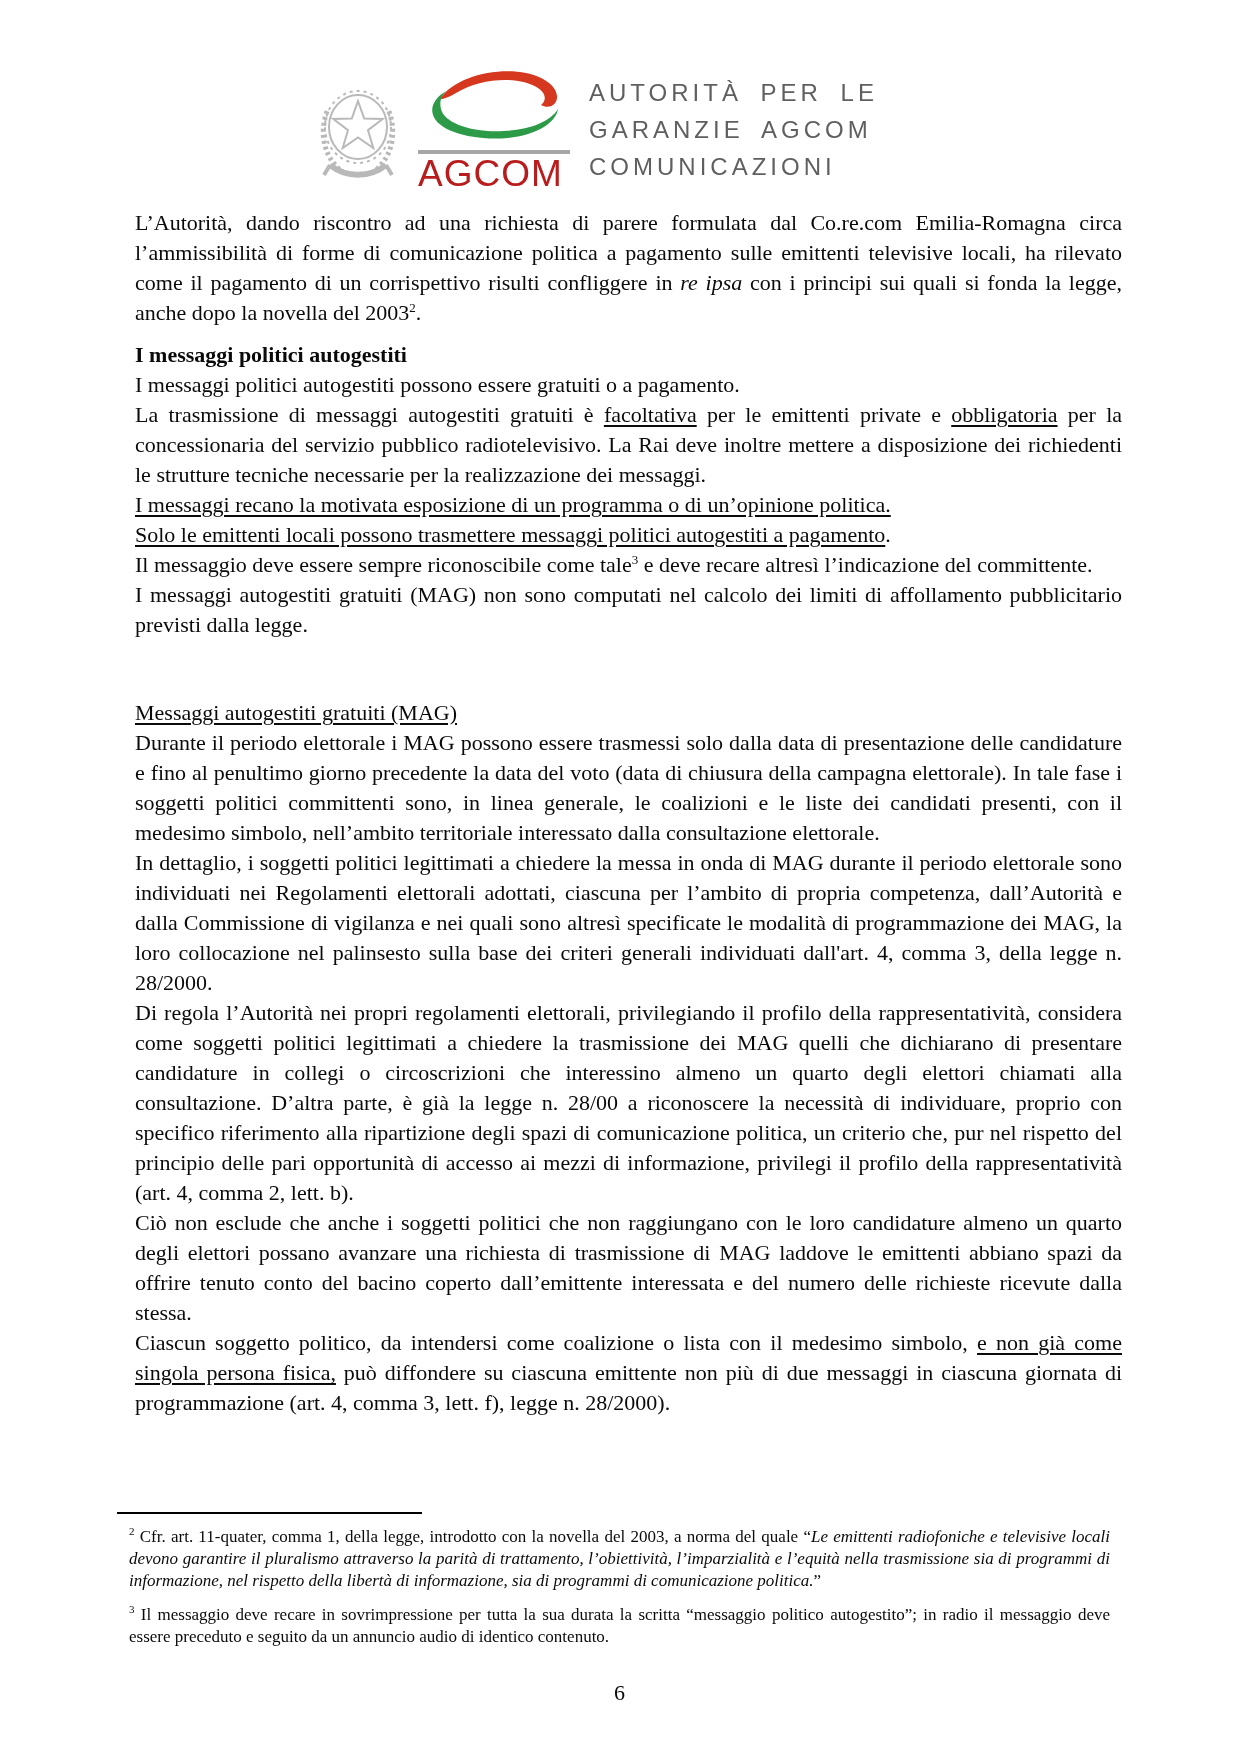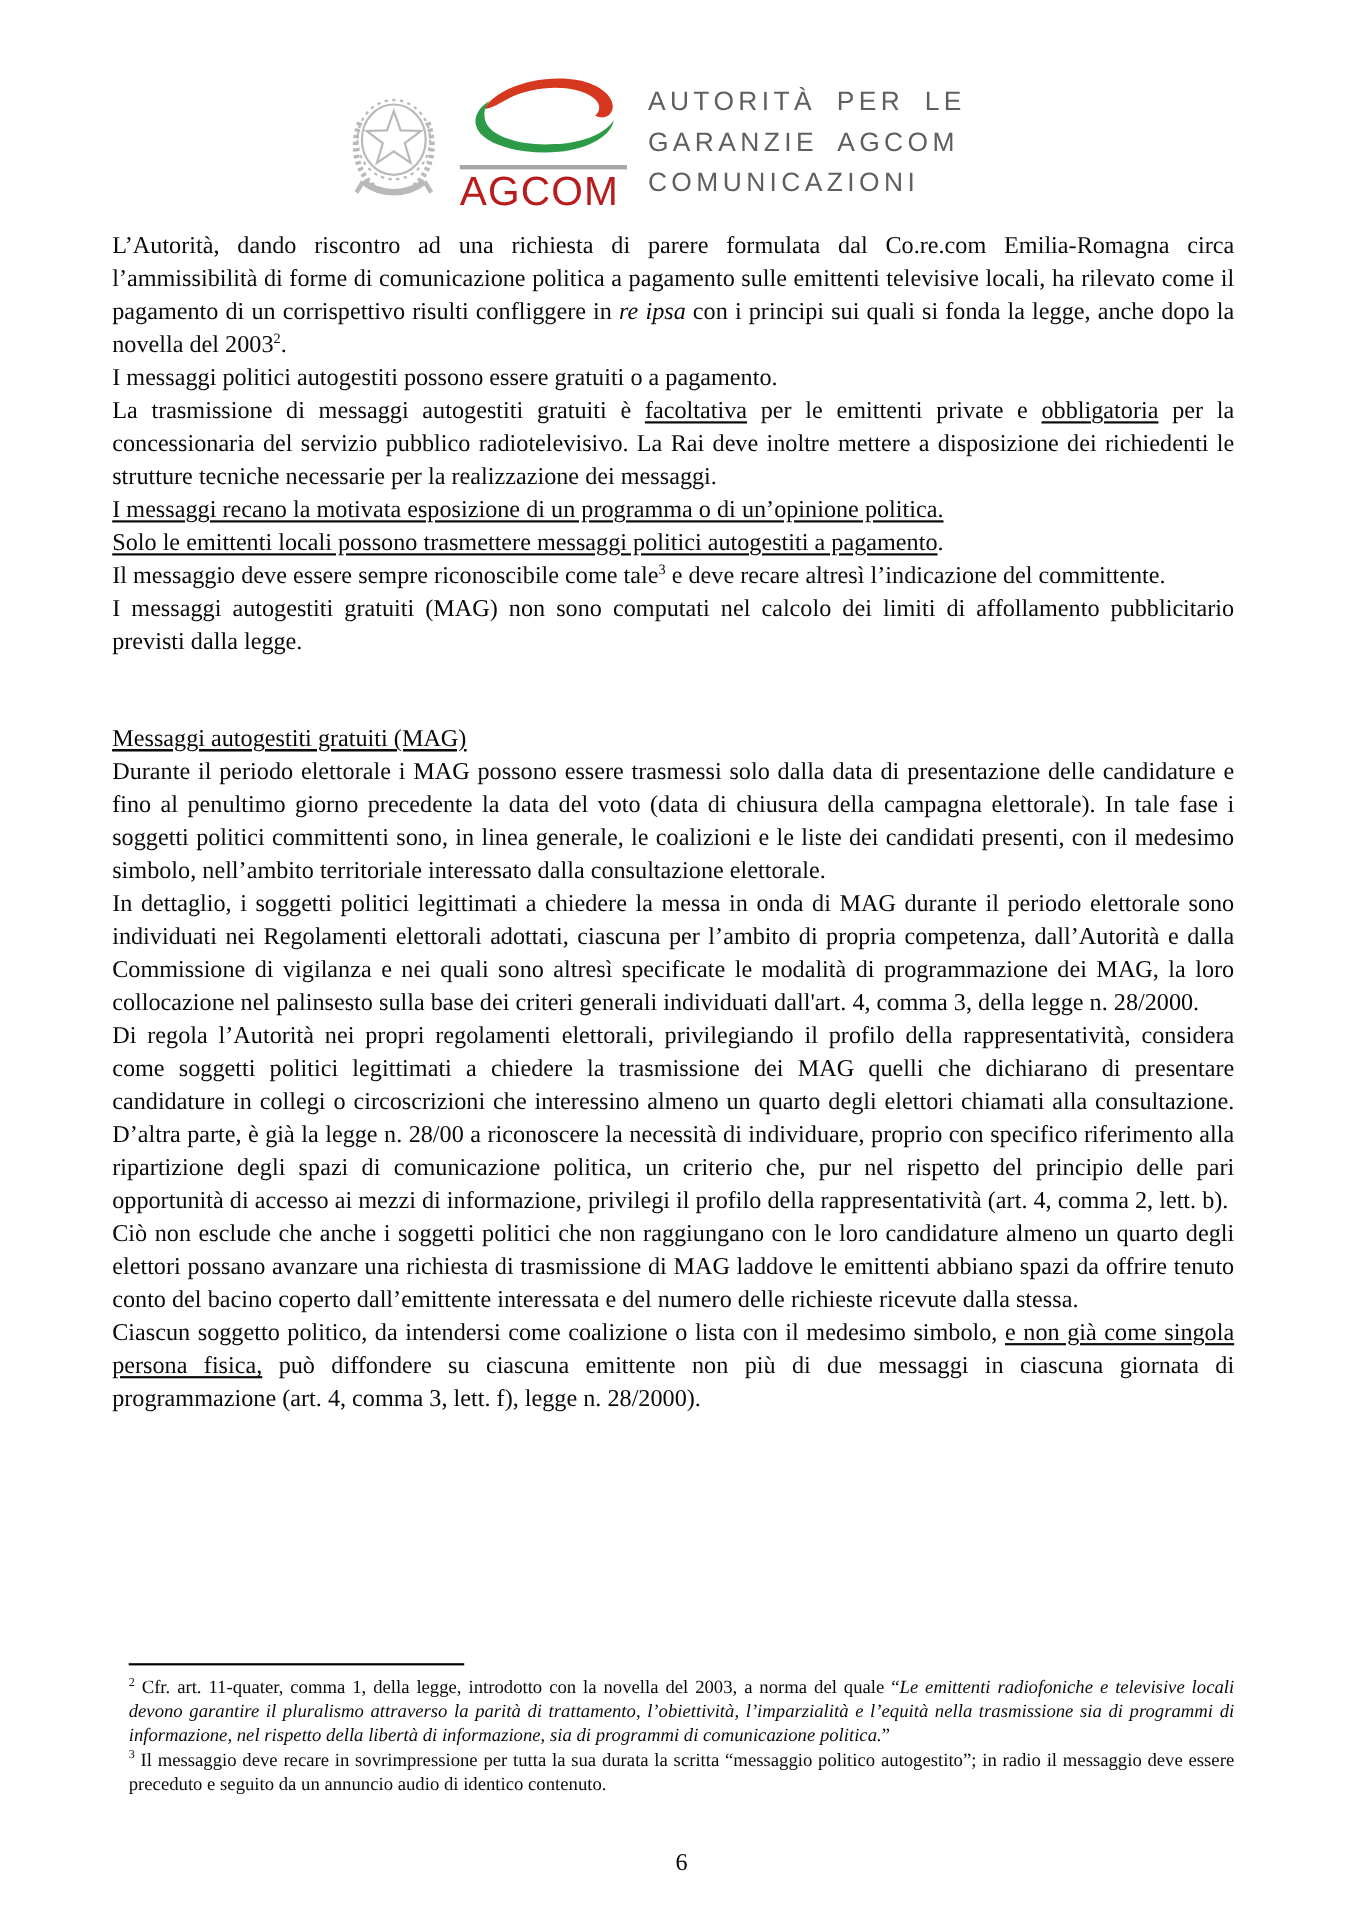--- a/index.html
+++ b/index.html
@@ -24,36 +24,36 @@
     color:#b91c1c; margin-top:1px;
   }
   .authority {
     position:absolute; left:589px; top:74px;
     font-family:"Liberation Sans","DejaVu Sans",sans-serif;
     font-size:24px; line-height:37px; letter-spacing:4px; word-spacing:8px;
     color:#5f5f5f; white-space:nowrap;
   }
 
   
-  .body { position:absolute; left:102px; right:117px; top:208px; }
+  .body { position:absolute; left:135px; right:117px; top:208px; }
   .para { margin:0; font-size:22px; line-height:30px; text-align:justify; }
   .h-bold { margin:12px 0 0 0; font-size:22px; line-height:30px; font-weight:bold; }
   .h-underline {
     margin:58px 0 0 0; font-size:22px; line-height:30px; font-weight:normal;
     text-decoration:underline; text-decoration-thickness:2px; text-underline-offset:3px;
   }
   .u { text-decoration:underline; text-decoration-thickness:2px; text-underline-offset:3px; }
   .i { font-style:italic; }
   .b { font-weight:bold; }
   .body sup { font-size:13px; line-height:0; vertical-align:super; }
 
   
   .fnotes { position:absolute; left:117px; right:117px; top:1512px; }
   .fnrule { width:305px; border-top:2px solid #000; margin:0 0 9px 0; }
-  .fn { margin:0; font-size:17px; line-height:22px; text-align:justify; }
+  .fn { margin:12px; font-size:17px; line-height:22px; text-align:justify; }
   .fn sup { font-size:11px; line-height:0; vertical-align:super; }
 
   .pageno {
     position:absolute; left:0; right:0; top:1680px;
     text-align:center; font-size:22px;
   }
 </style>
 </head>
 <body>
 
@@ -85,20 +85,21 @@
 
     <div class="authority">
       <div>AUTORITÀ PER LE</div>
       <div>GARANZIE AGCOM</div>
       <div>COMUNICAZIONI</div>
     </div>
   </header>
 
   <main class="body">
     <p class="para"><span>L’Autorità, dando riscontro ad una richiesta di parere formulata dal Co.re.com Emilia-Romagna circa l’ammissibilità di forme di comunicazione politica a pagamento sulle emittenti televisive locali, ha rilevato come il pagamento di un corrispettivo risulti confliggere in </span><span class="i">re ipsa</span><span> con i principi sui quali si fonda la legge, anche dopo la novella del 2003</span><sup>2</sup><span>.</span></p>
+    <h2 class="h-bold"><span class="b">I messaggi politici autogestiti</span></h2>
     <p class="para"><span>I messaggi politici autogestiti possono essere gratuiti o a pagamento.</span></p>
     <p class="para"><span>La trasmissione di messaggi autogestiti gratuiti è </span><span class="u">facoltativa</span><span> per le emittenti private e </span><span class="u">obbligatoria</span><span> per la concessionaria del servizio pubblico radiotelevisivo. La Rai deve inoltre mettere a disposizione dei richiedenti le strutture tecniche necessarie per la realizzazione dei messaggi.</span></p>
     <p class="para"><span class="u">I messaggi recano la motivata esposizione di un programma o di un’opinione politica.</span></p>
     <p class="para"><span class="u">Solo le emittenti locali possono trasmettere messaggi politici autogestiti a pagamento</span><span>.</span></p>
     <p class="para"><span>Il messaggio deve essere sempre riconoscibile come tale</span><sup>3</sup><span> e deve recare altresì l’indicazione del committente.</span></p>
     <p class="para"><span>I messaggi autogestiti gratuiti (MAG) non sono computati nel calcolo dei limiti di affollamento pubblicitario previsti dalla legge.</span></p>
     <h2 class="h-underline"><span class="u">Messaggi autogestiti gratuiti (MAG)</span></h2>
     <p class="para"><span>Durante il periodo elettorale i MAG possono essere trasmessi solo dalla data di presentazione delle candidature e fino al penultimo giorno precedente la data del voto (data di chiusura della campagna elettorale). In tale fase i soggetti politici committenti sono, in linea generale, le coalizioni e le liste dei candidati presenti, con il medesimo simbolo, nell’ambito territoriale interessato dalla consultazione elettorale.</span></p>
     <p class="para"><span>In dettaglio, i soggetti politici legittimati a chiedere la messa in onda di MAG durante il periodo elettorale sono individuati nei Regolamenti elettorali adottati, ciascuna per l’ambito di propria competenza, dall’Autorità e dalla Commissione di vigilanza e nei quali sono altresì specificate le modalità di programmazione dei MAG, la loro collocazione nel palinsesto sulla base dei criteri generali individuati dall'art. 4, comma 3, della legge n. 28/2000.</span></p>
     <p class="para"><span>Di regola l’Autorità nei propri regolamenti elettorali, privilegiando il profilo della rappresentatività, considera come soggetti politici legittimati a chiedere la trasmissione dei MAG quelli che dichiarano di presentare candidature in collegi o circoscrizioni che interessino almeno un quarto degli elettori chiamati alla consultazione. D’altra parte, è già la legge n. 28/00 a riconoscere la necessità di individuare, proprio con specifico riferimento alla ripartizione degli spazi di comunicazione politica, un criterio che, pur nel rispetto del principio delle pari opportunità di accesso ai mezzi di informazione, privilegi il profilo della rappresentatività (art. 4, comma 2, lett. b).</span></p>

